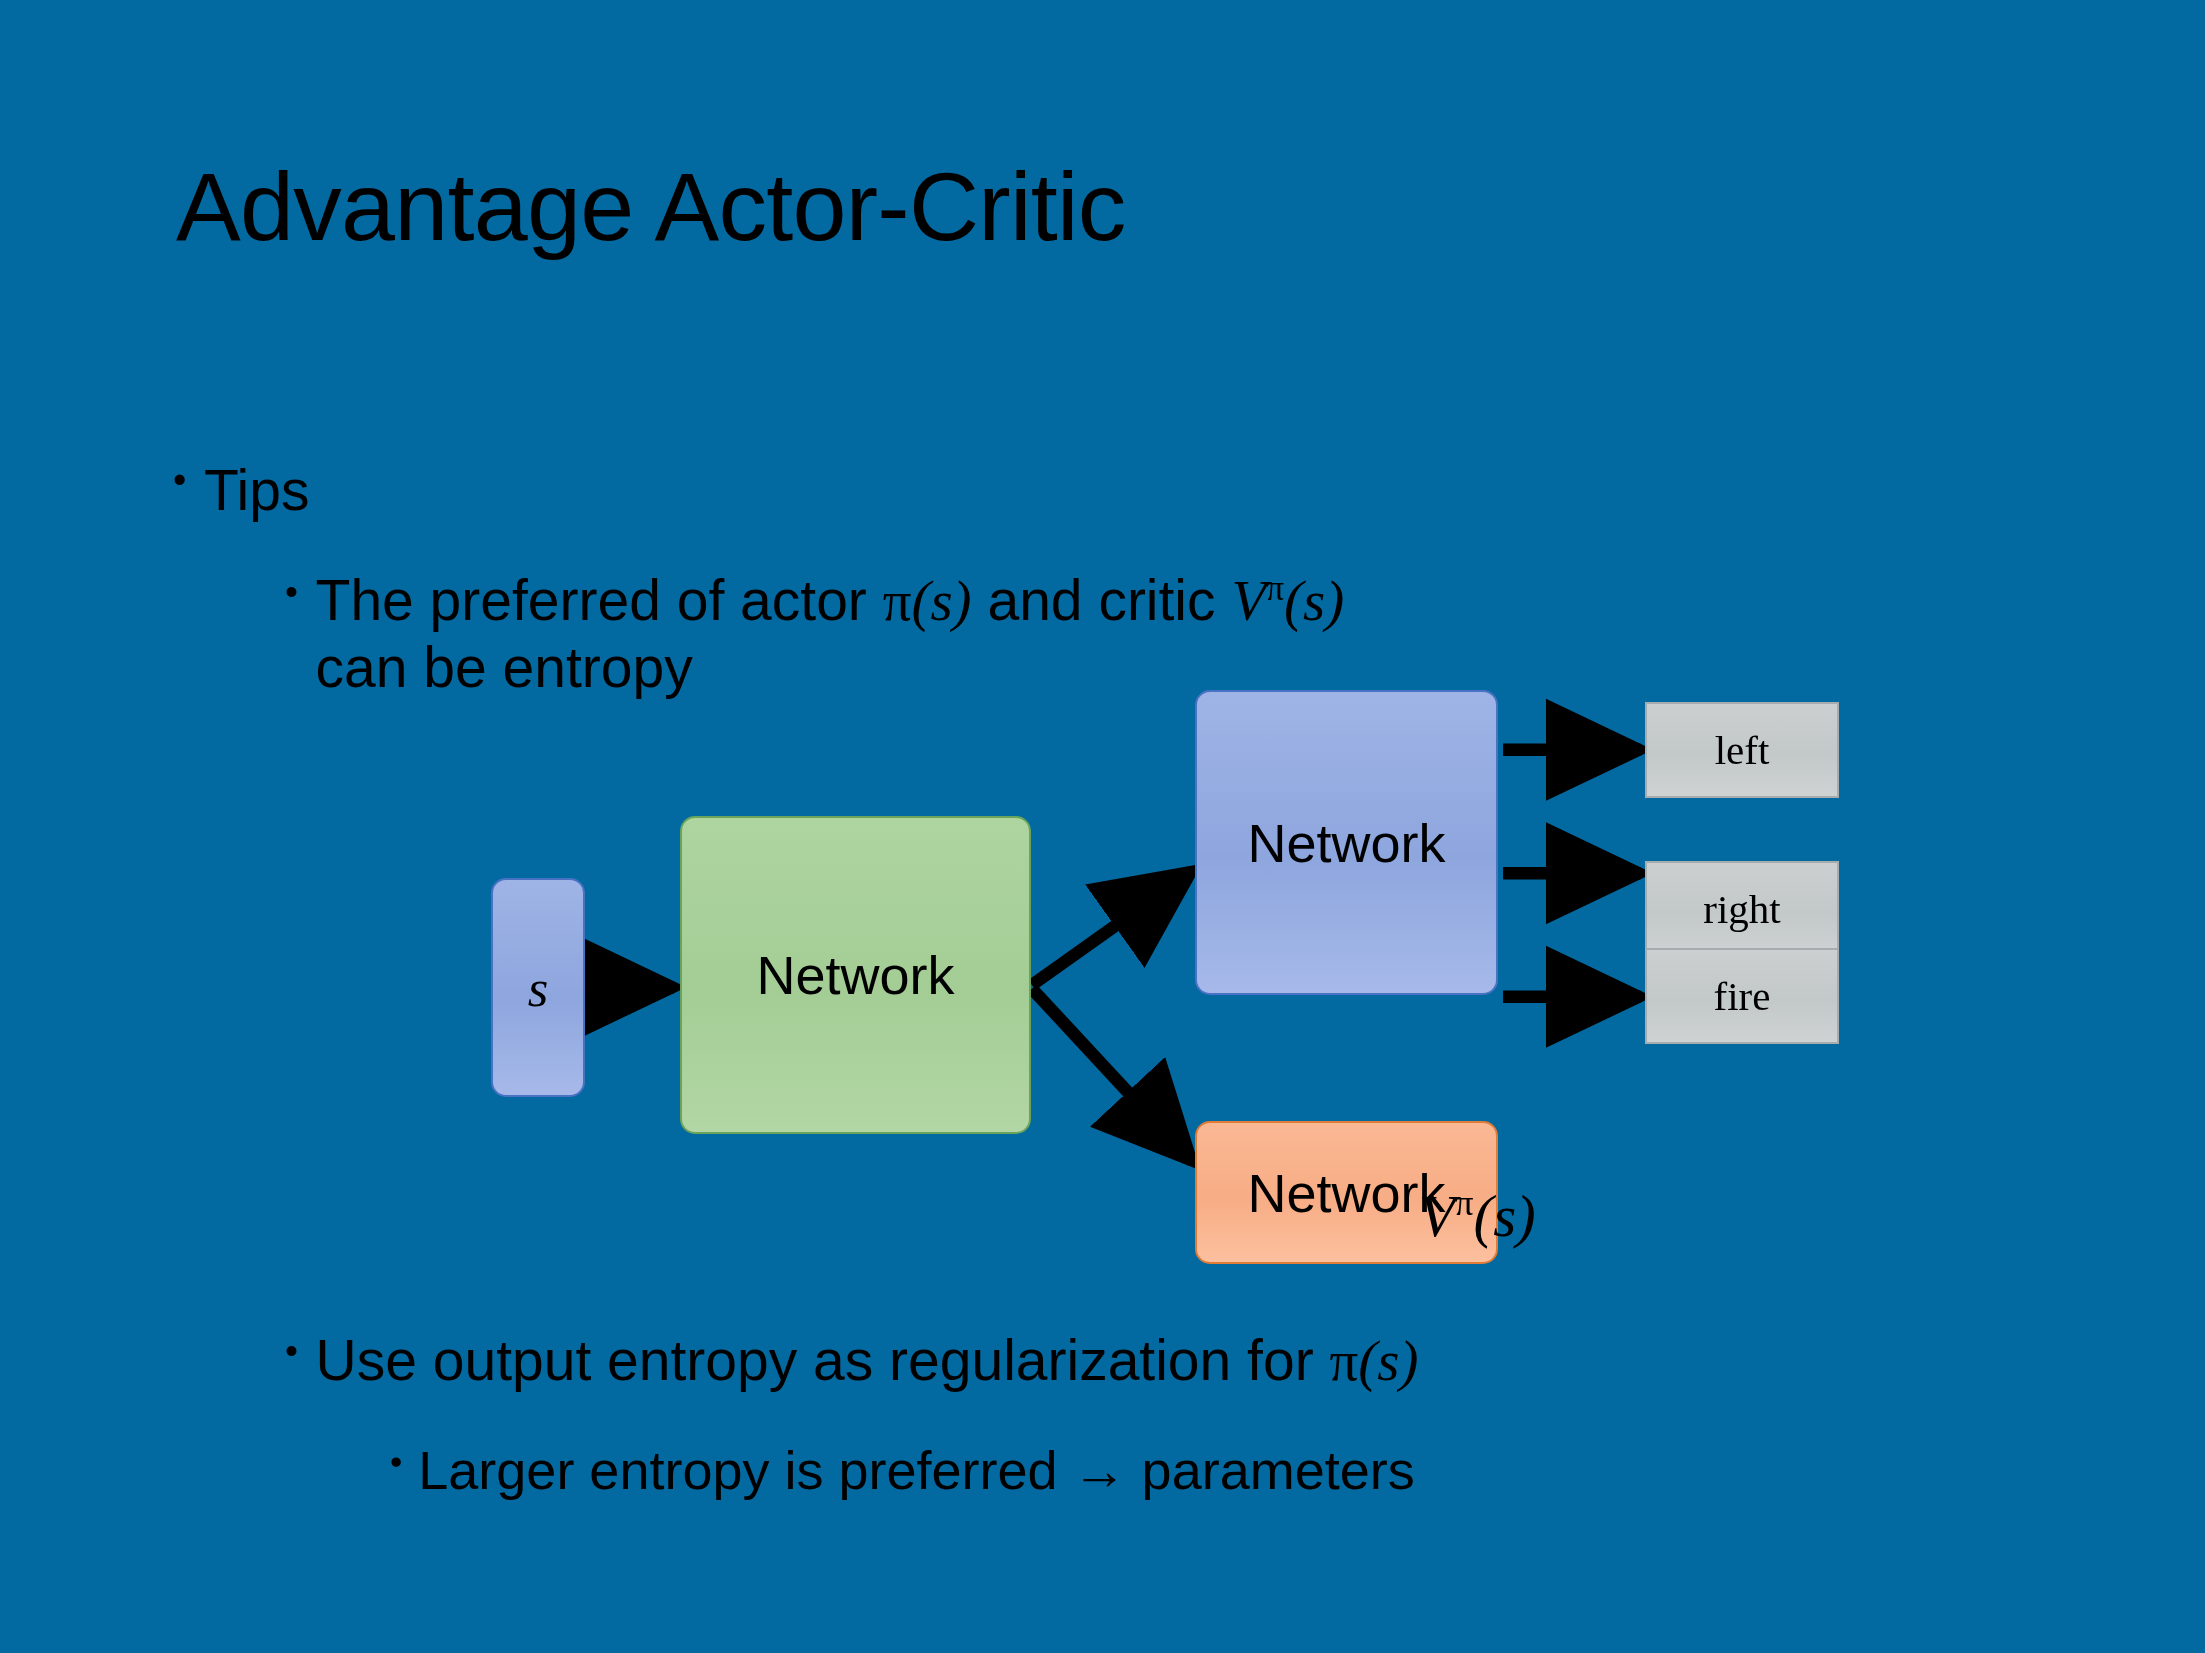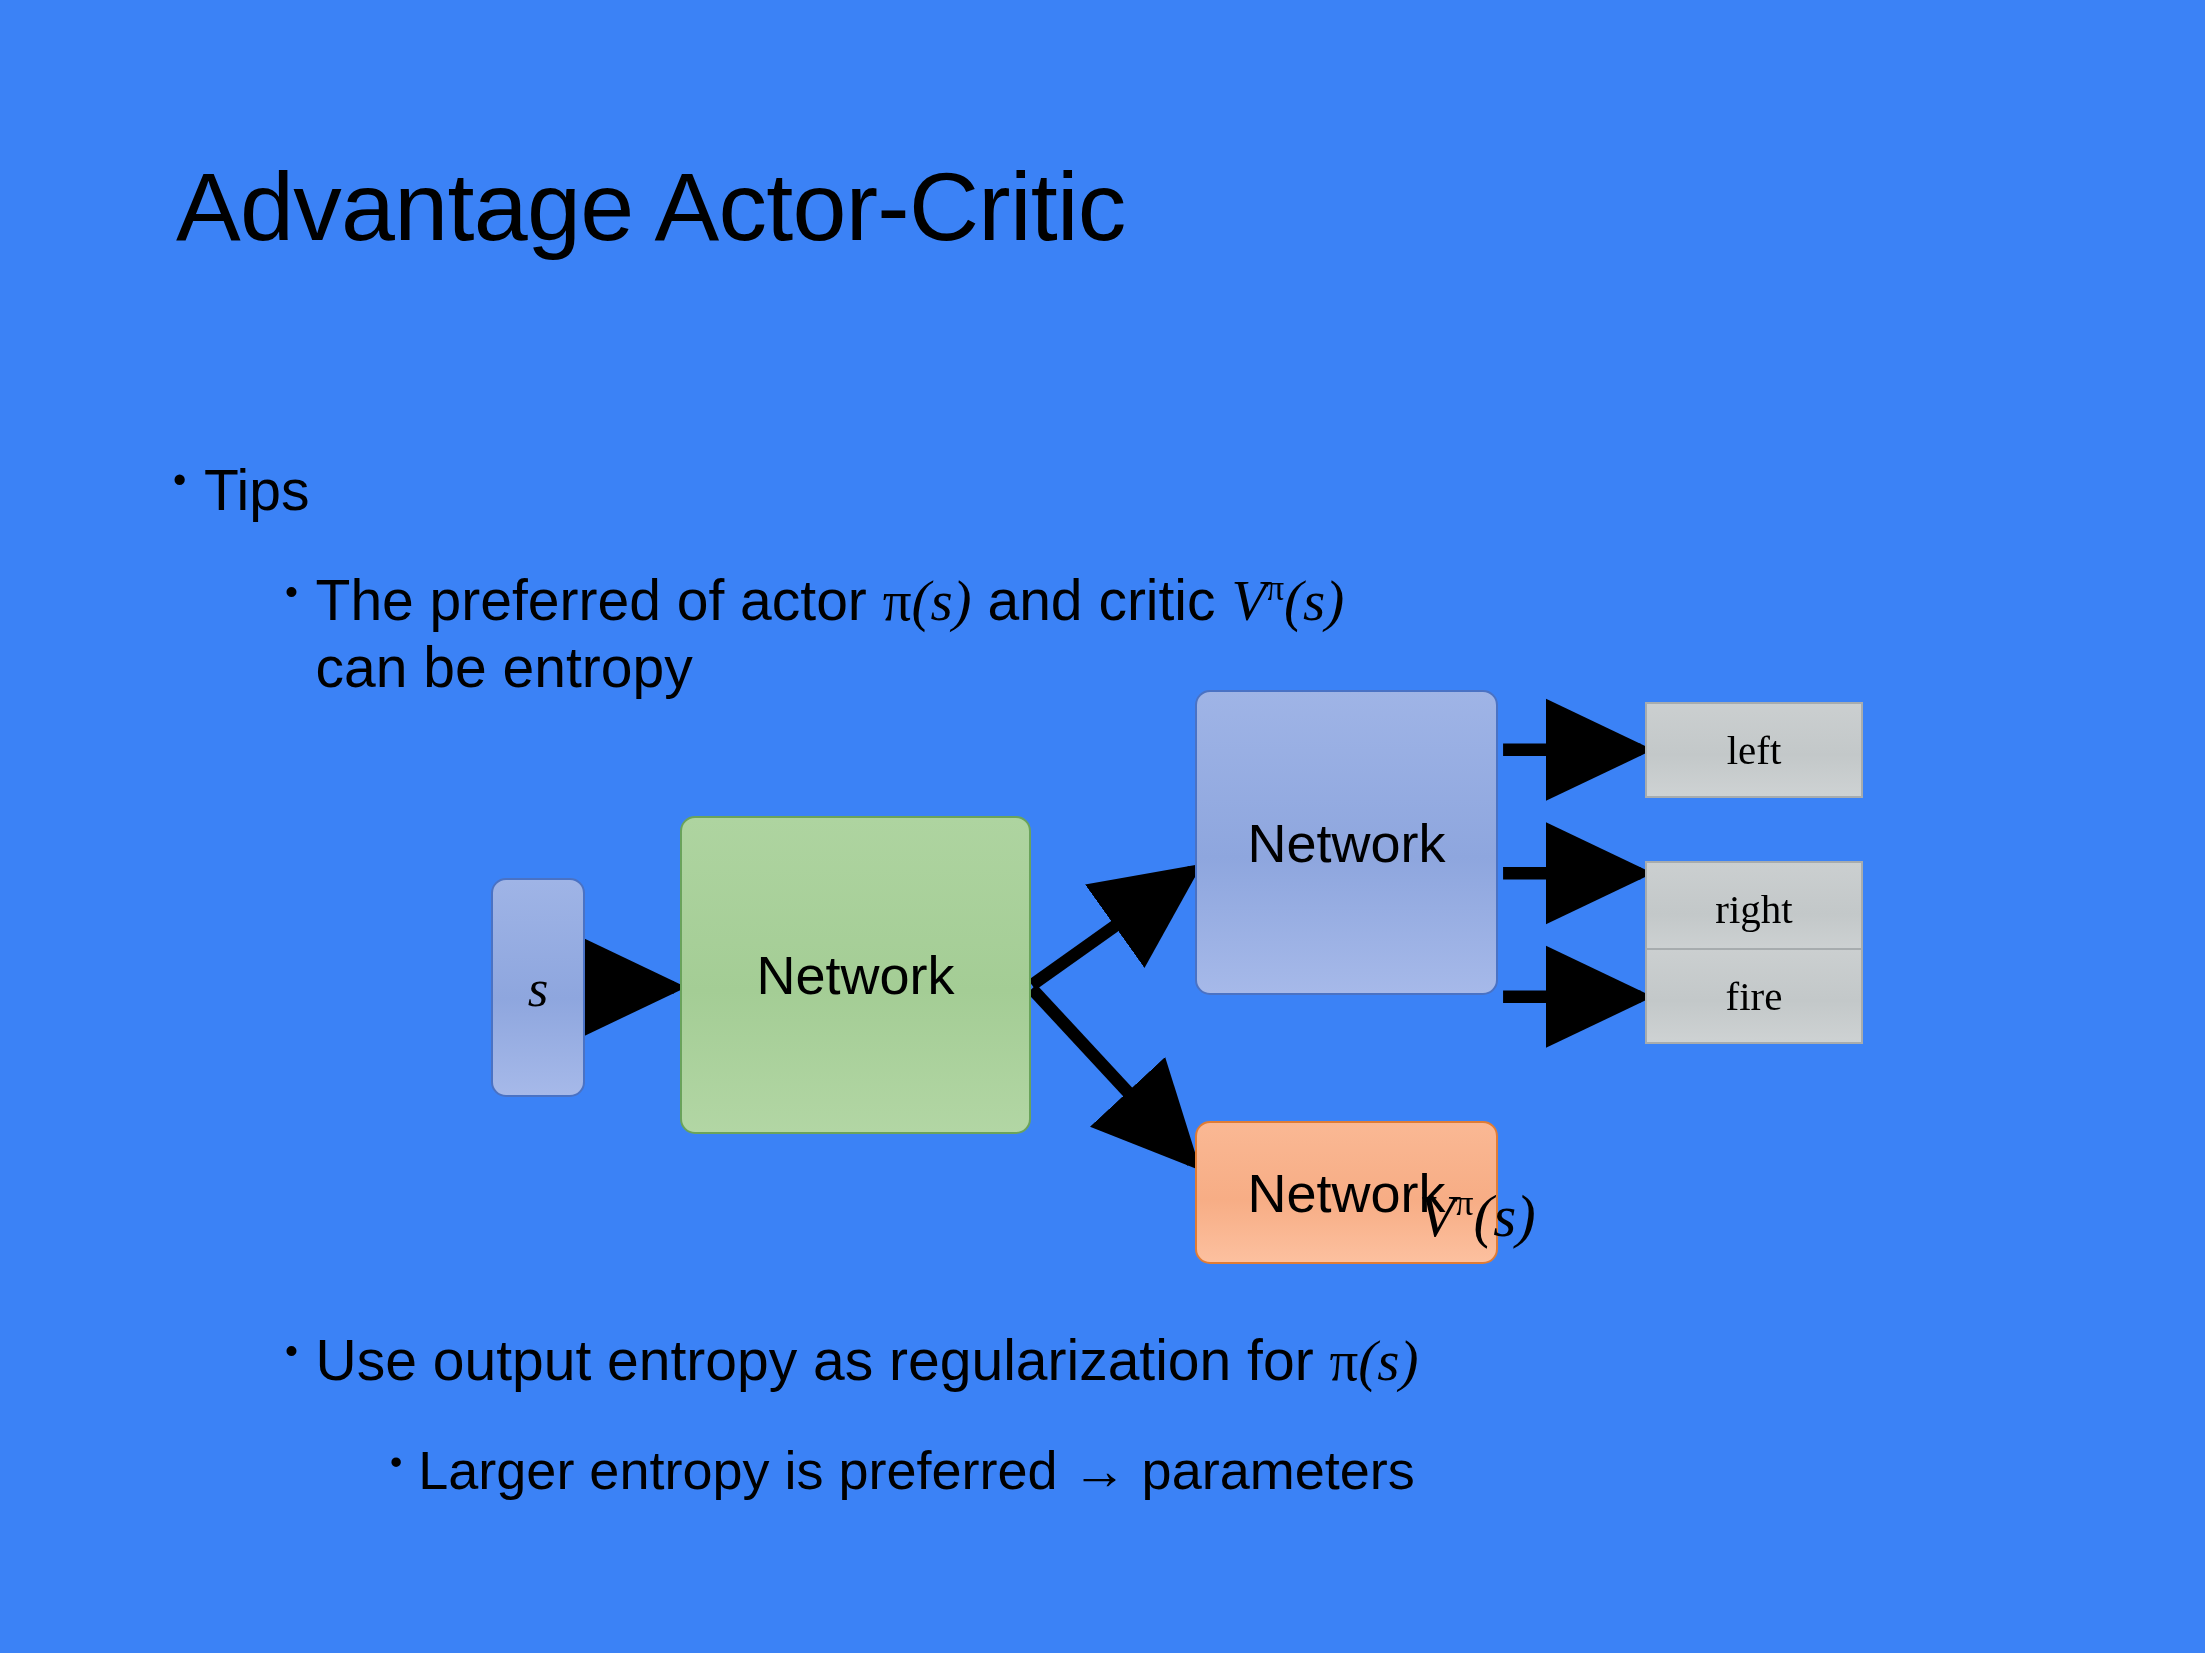--- a/index.html
+++ b/index.html
@@ -11,21 +11,21 @@
     width: 2205px;
     height: 1654px;
     position: relative;
     overflow: hidden;
     font-family: "Liberation Sans", sans-serif;
     color: #000000;
   }
   .slide {
     position: absolute;
     inset: 0;
-    background: #3b82f6;
+    background: #0369a1;
   }
 
   
   #slide-title {
     position: absolute;
     left: 176px;
     top: 156px;
     width: 1852px;
     font-size: 97px;
     line-height: 1.05;
@@ -146,21 +146,21 @@
     position: absolute;
     box-sizing: border-box;
     display: flex;
     align-items: center;
     justify-content: center;
     background: linear-gradient(180deg, #cbcfd0 0%, #c3c8c9 55%, #ced2d3 100%);
     border: 2.2px solid #a7acae;
     font-family: "Liberation Serif", serif;
     font-size: 41px;
     color: #000000;
-    width: 218px;
+    width: 194px;
     height: 96px;
     left: 1645px;
   }
   #out-left  { top: 702px; }
   #out-right { top: 825px; margin-top: 36px; }
   #out-fire  { top: 948px; }
 
   #critic-output {
     position: absolute;
     left: 1419px;

